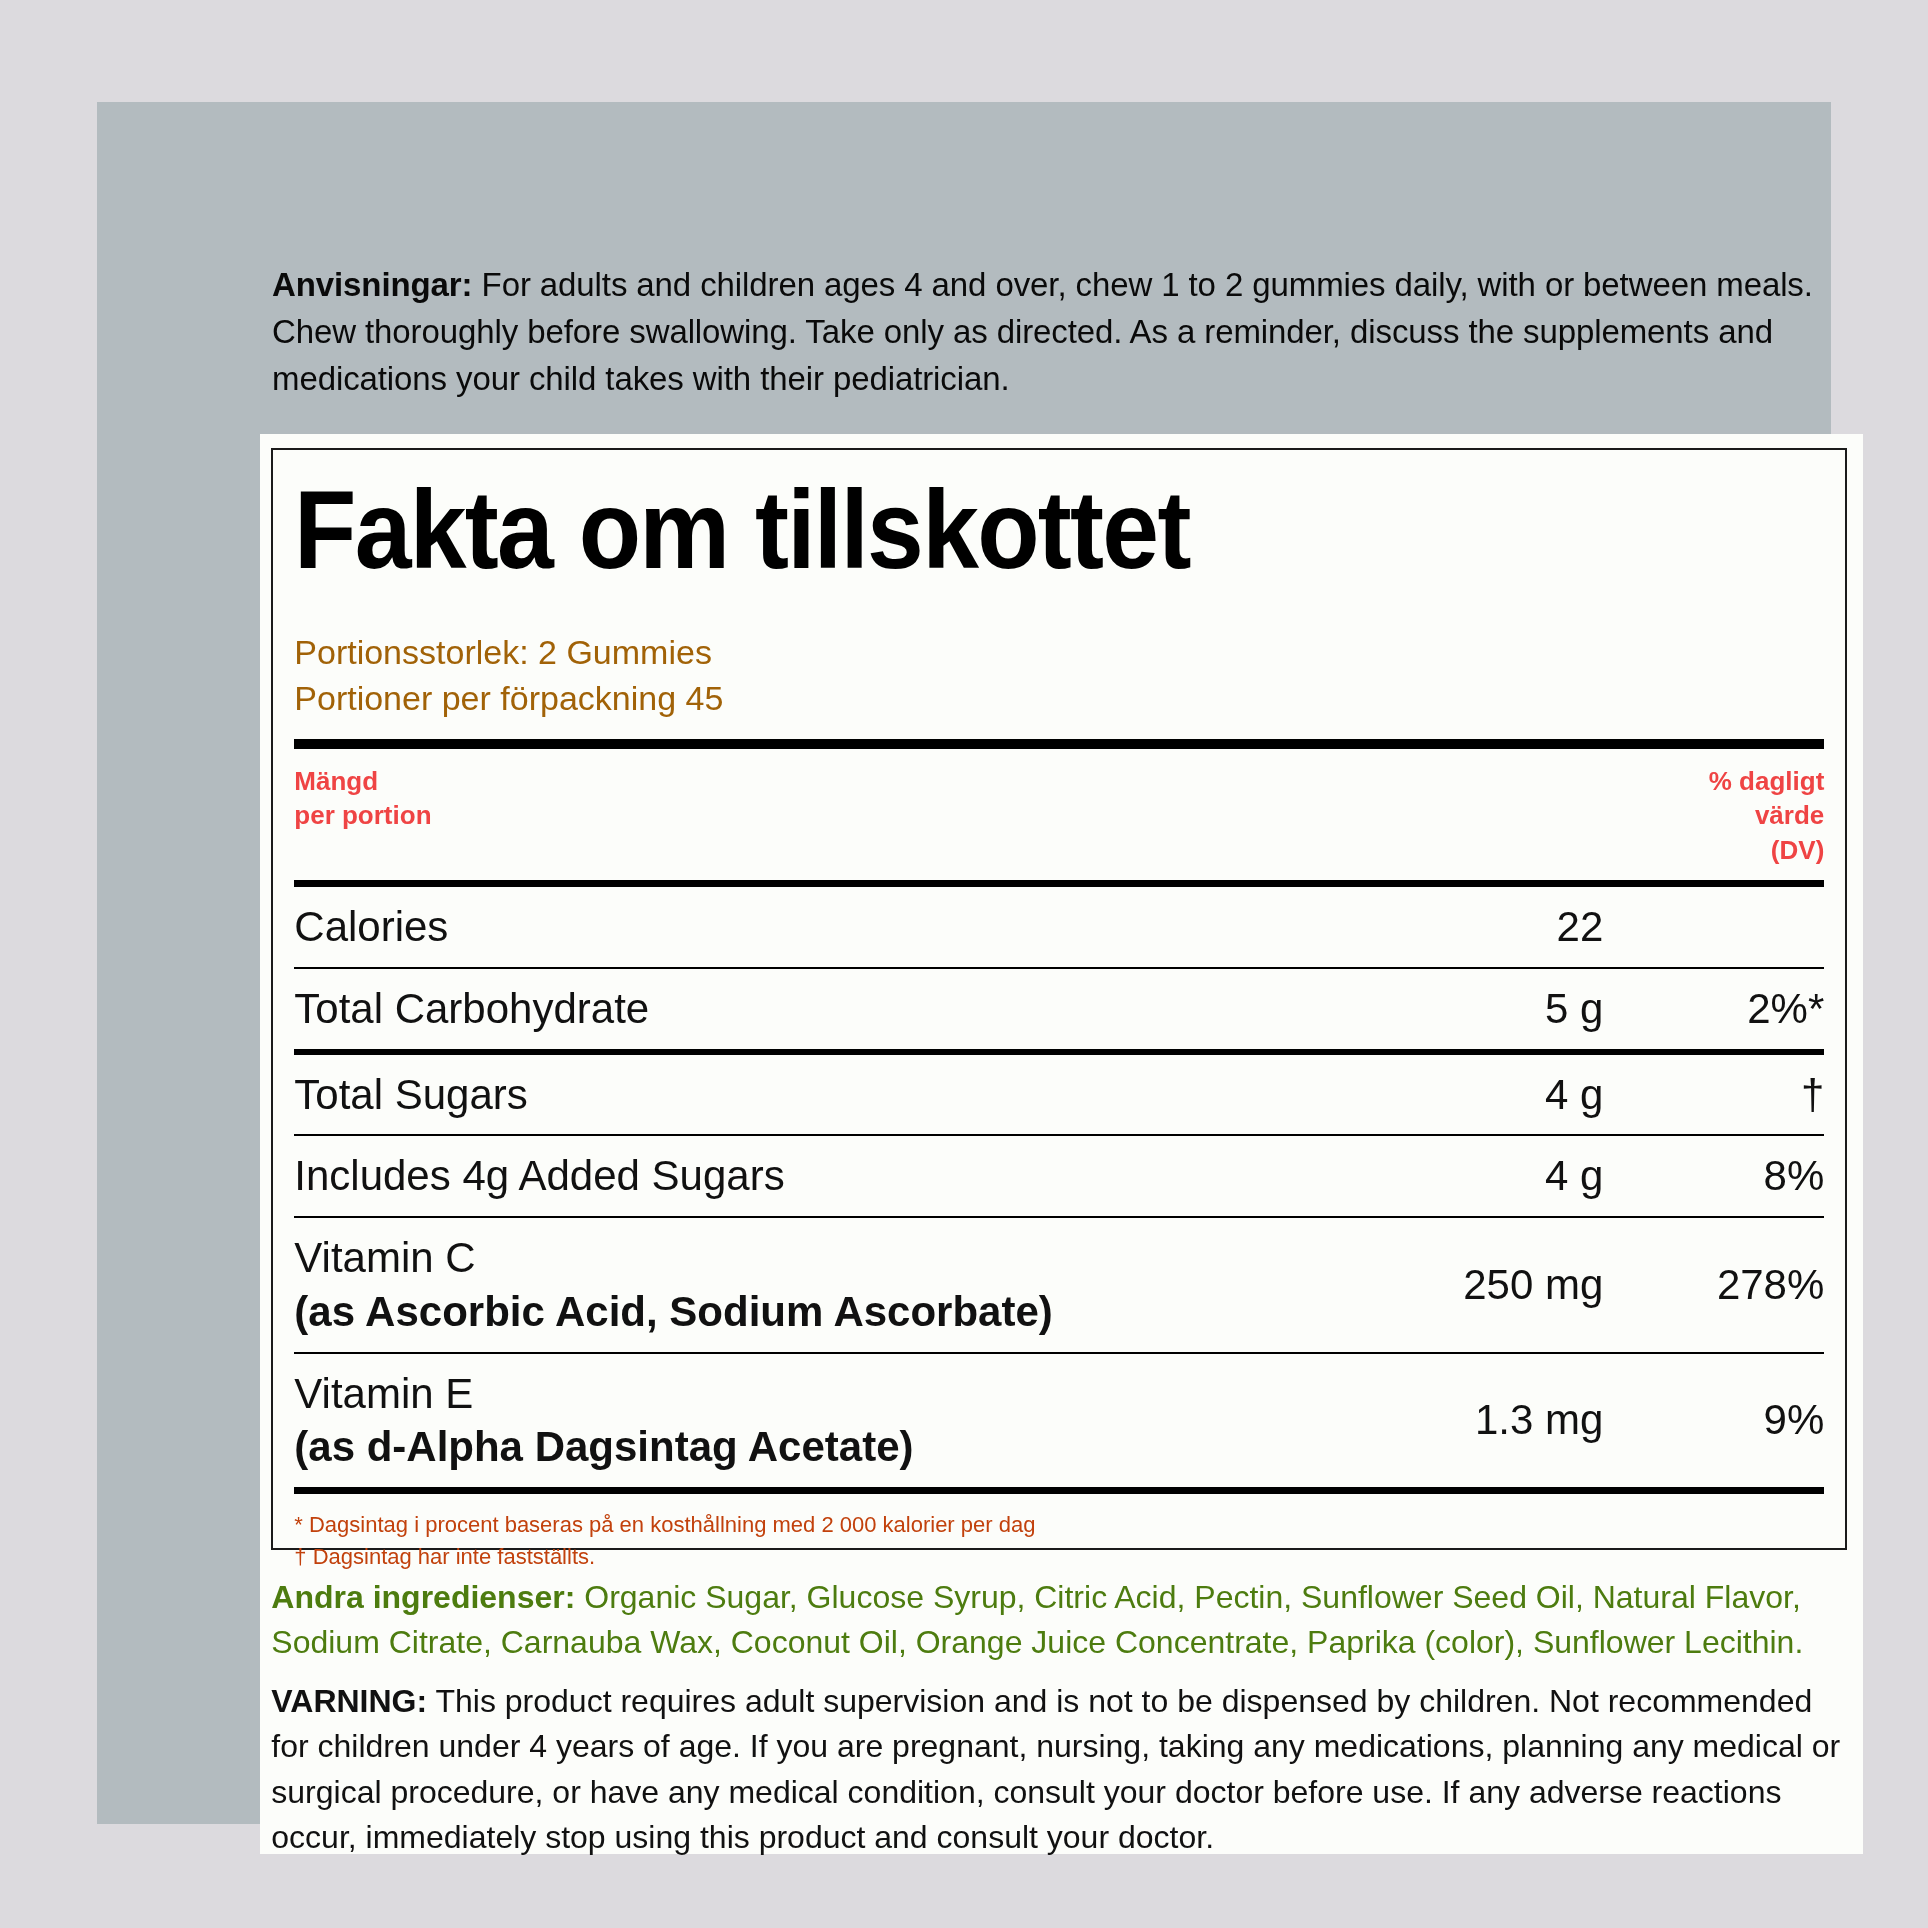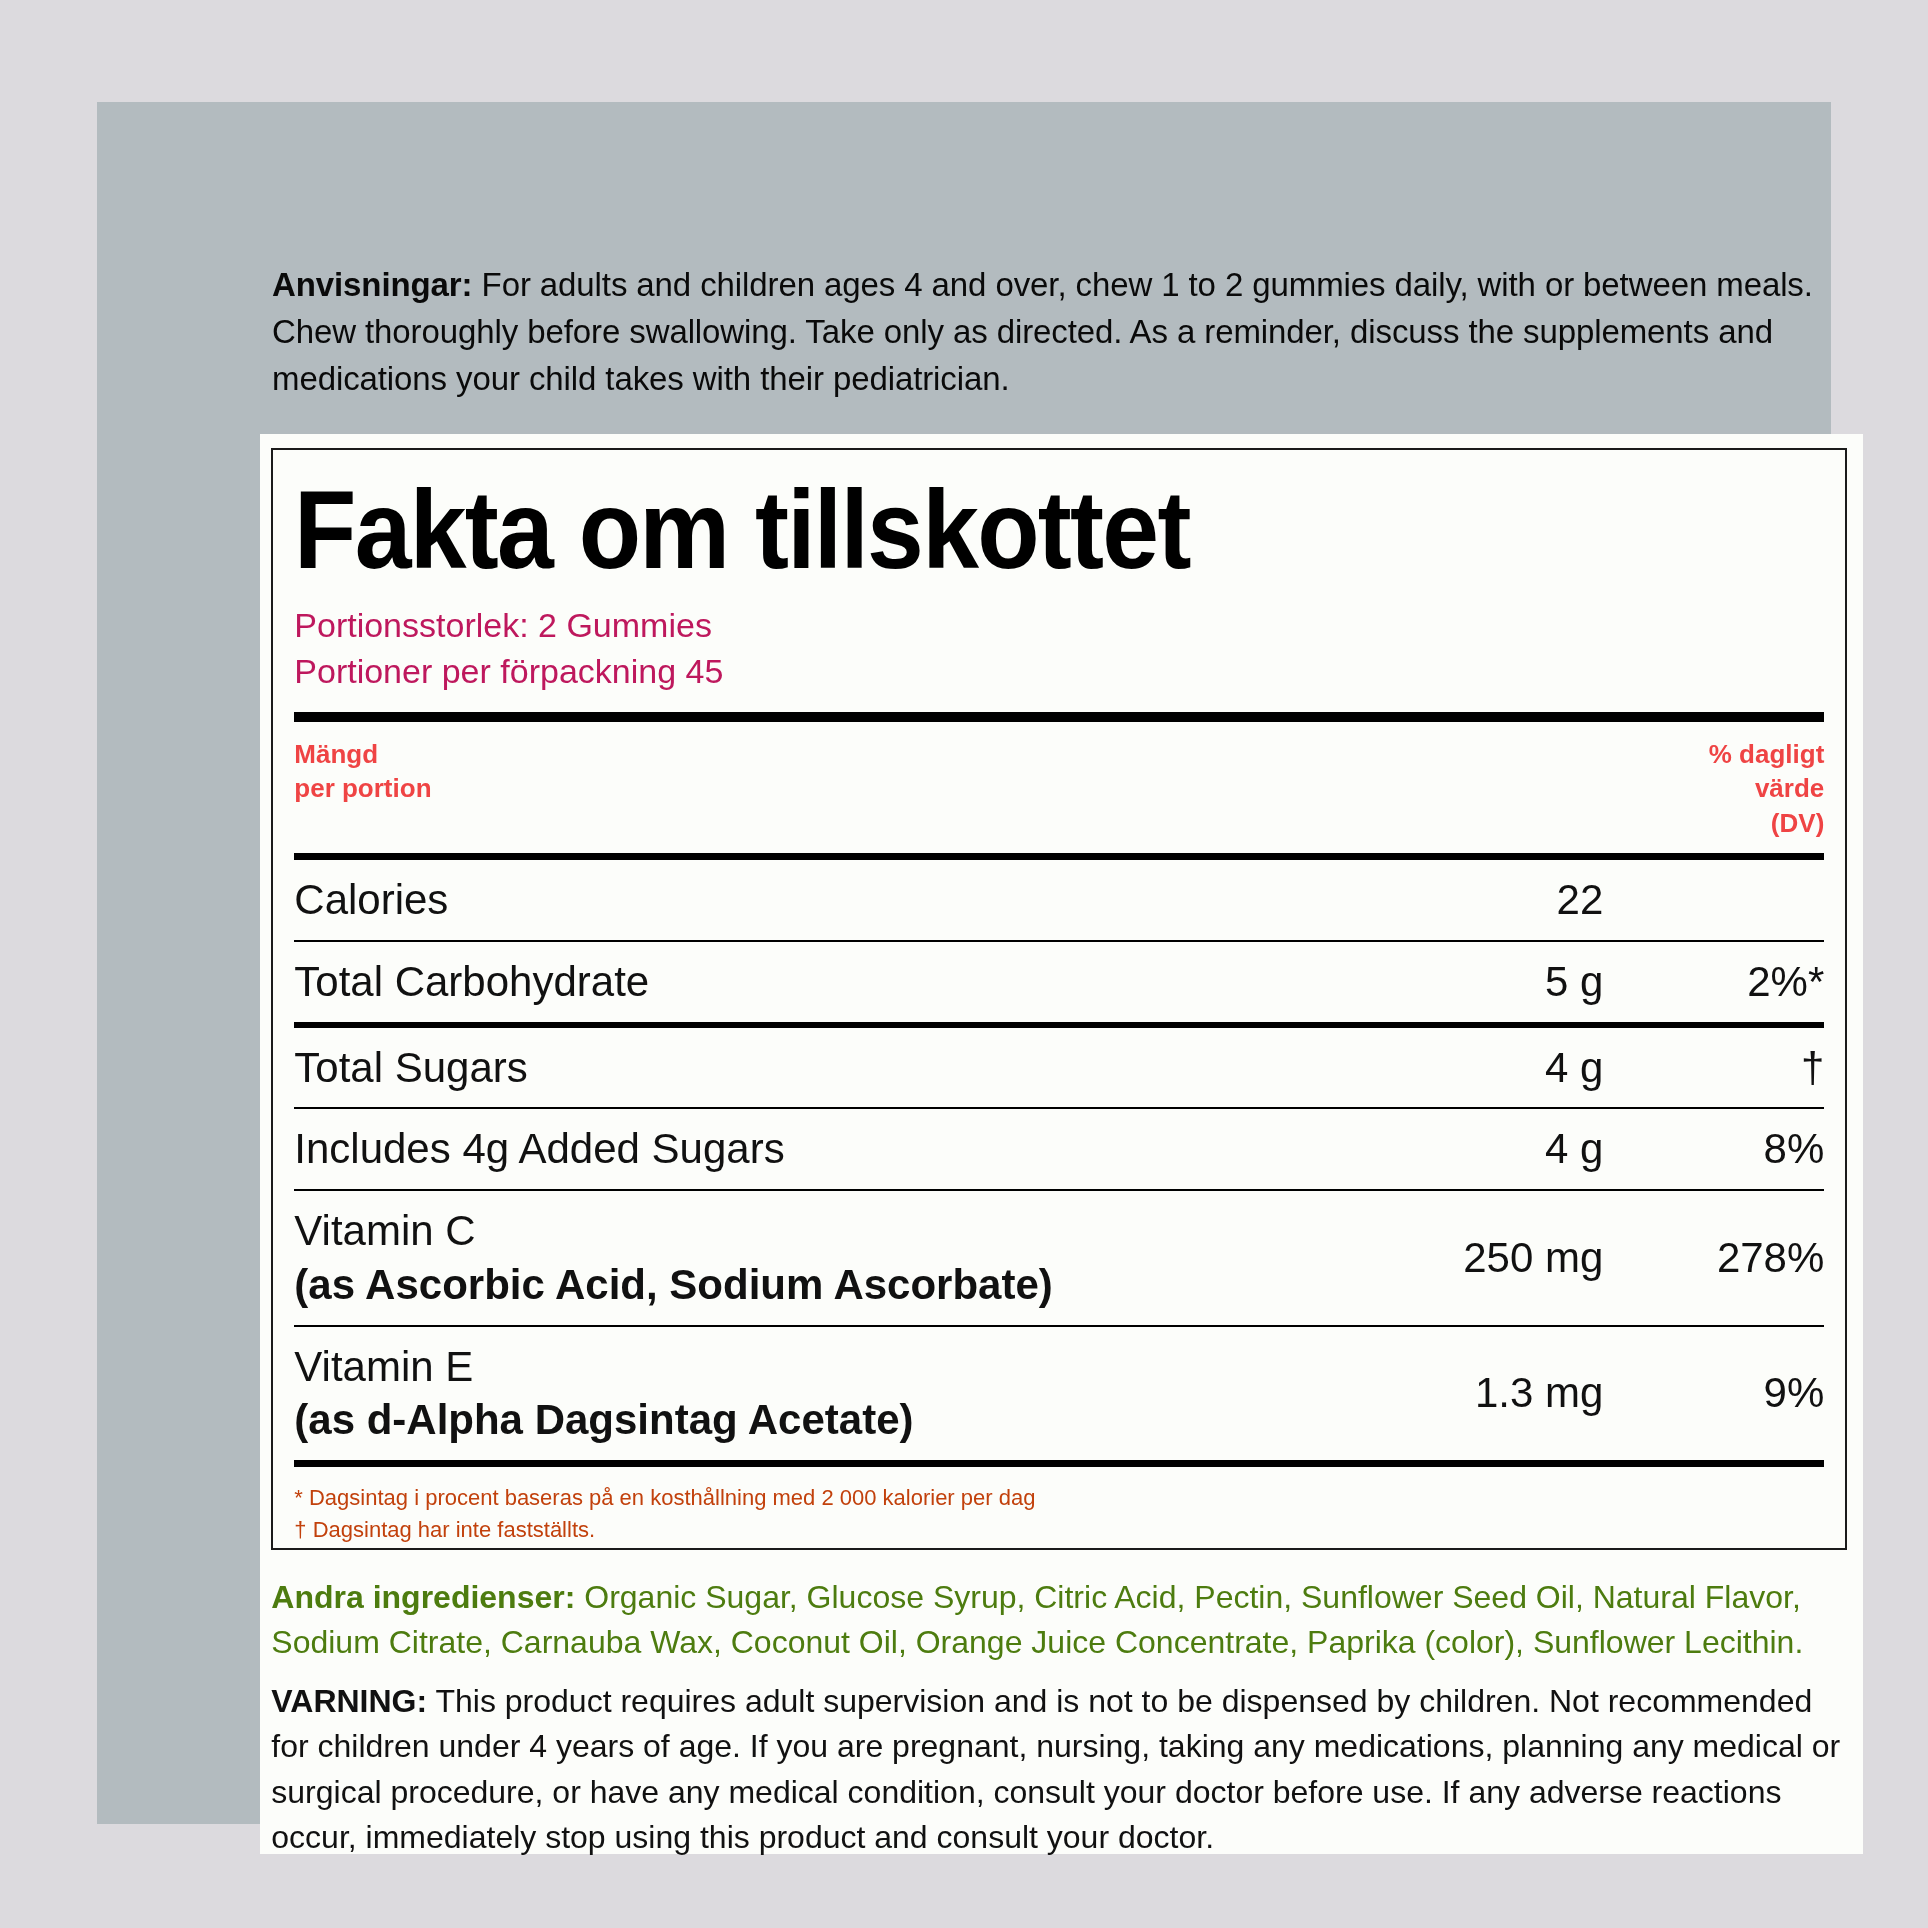--- a/index.html
+++ b/index.html
@@ -62,24 +62,24 @@
     line-height:1.0;
     letter-spacing:-1.9px;
     color:#000;
     padding-top:24.5px;
     transform:scaleX(0.92);
     transform-origin:left center;
     white-space:nowrap;
   }
 
   .serving-block{
-    margin-top:16px;
+    margin-top:43px;
     font-size:34px;
     line-height:1.38;
-    color:#be185d;
+    color:#a16207;
   }
 
   
   .rule-thick{height:9.4px;background:#000;margin:17px 0 0 0;}
   .rule-med{height:6.6px;background:#000;}
 
   
   .amt-header{
     display:flex;
     justify-content:space-between;

